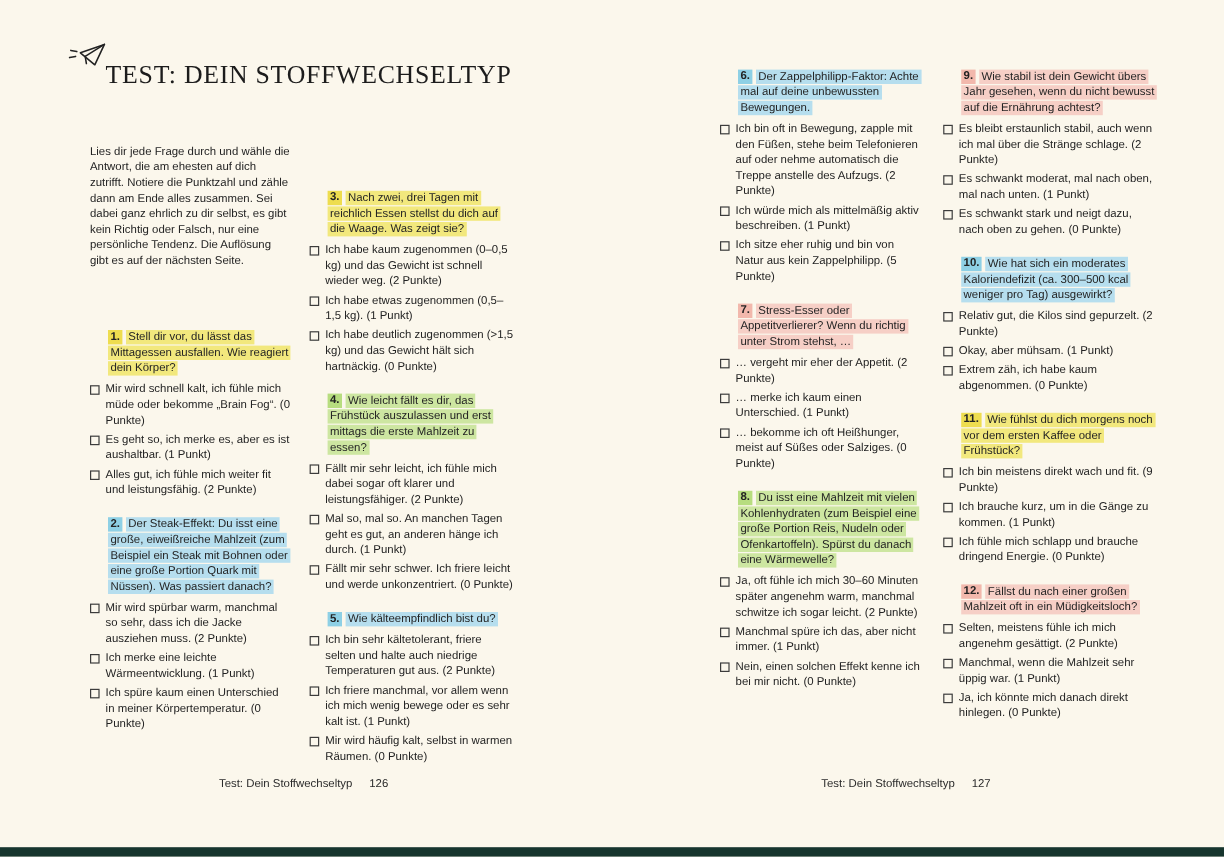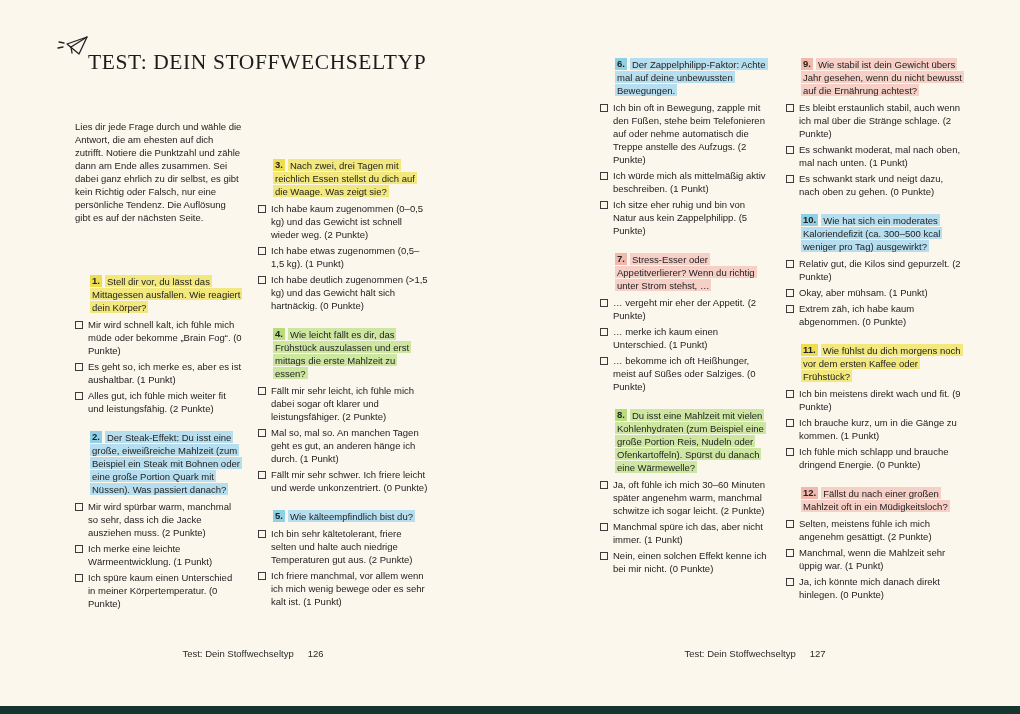--- a/index.html
+++ b/index.html
@@ -220,20 +220,24 @@
     <ul class="answers">
 
     <li class="answer">
         <span class="checkbox"></span>
         <span class="answer-text">Ich bin sehr kältetolerant, friere selten und halte auch niedrige Temperaturen gut aus. (2 Punkte)</span>
       </li>
           <li class="answer">
         <span class="checkbox"></span>
         <span class="answer-text">Ich friere manchmal, vor allem wenn ich mich wenig bewege oder es sehr kalt ist. (1 Punkt)</span>
       </li>
+          <li class="answer">
+        <span class="checkbox"></span>
+        <span class="answer-text">Mir wird häufig kalt, selbst in warmen Räumen. (0 Punkte)</span>
+      </li>
         </ul>
   </section>
 </div>
   <div class="col" data-col="3">
   <section class="question">
     <div class="q-head">
       <span class="badge" style="background: var(--badge-blue);">6.</span><span class="q-text" style="background: var(--hl-blue);">Der Zappelphilipp-Faktor: Achte mal auf deine unbewussten Bewegungen.</span>
     </div>
     <ul class="answers">
 

